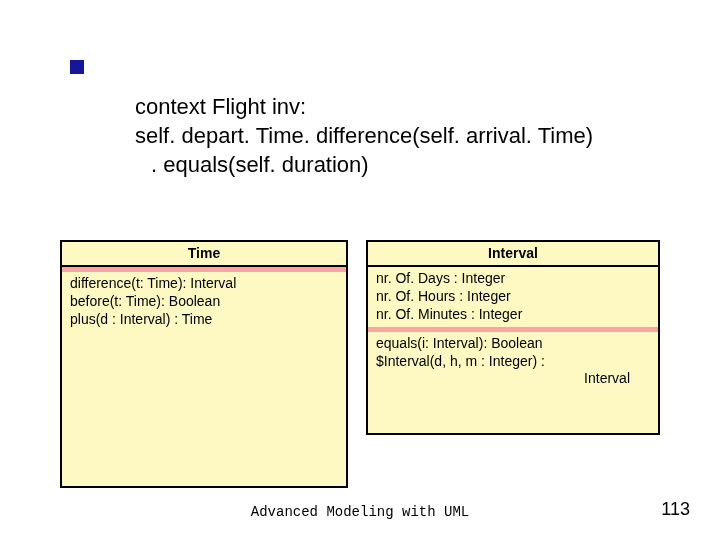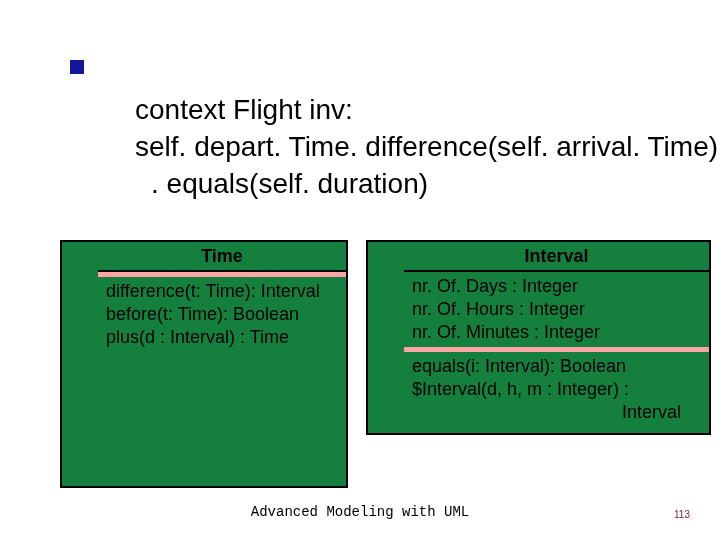--- a/index.html
+++ b/index.html
@@ -42,57 +42,56 @@
     left: 70px;
     top: 60px;
     width: 14px;
     height: 14px;
     background: #16169a;
   }
   .body {
     position: absolute;
     left: 135px;
     top: 92px;
-    font-size: 28px;
+    font-size: 22px;
     line-height: 1.32;
     font-family: Arial, Helvetica, sans-serif;
   }
   .body .line2 {
     display: block;
   }
   .body .line3 {
     display: block;
     padding-left: 16px;
   }
   .uml-area {
     position: absolute;
     left: 60px;
     top: 240px;
     width: 610px;
     height: 250px;
   }
   .uml-box {
     position: absolute;
     border: 2px solid #000;
-    background: #15803d;
+    background: #fef9c3;
     box-sizing: border-box;
-    font-size: 18px;
+    font-size: 14px;
     line-height: 1.28;
-    padding-left: 36px;
   }
   .uml-left {
     left: 0;
     top: 0;
     width: 288px;
     height: 248px;
   }
   .uml-right {
     left: 306px;
     top: 0;
-    width: 345px;
+    width: 294px;
     height: 195px;
   }
   .uml-name {
     text-align: center;
     padding: 3px 6px 2px;
     font-weight: 700;
     border-bottom: 2px solid #000;
   }
   .uml-section {
     padding: 3px 8px 3px;
@@ -111,22 +110,22 @@
     right: 0;
     bottom: 20px;
     text-align: center;
     font-size: 14px;
     font-family: Liberation Mono, monospace;
   }
   .footer-right {
     position: absolute;
     right: 30px;
     bottom: 20px;
-    font-size: 10px;
-    color: #7f1d1d;
+    font-size: 18px;
+    color: #000000;
     font-family: Arial, Helvetica, sans-serif;
   }
 </style>
 </head>
 <body>
 
 <div class="slide">
 
   <div class="title-bullet"></div>
 

